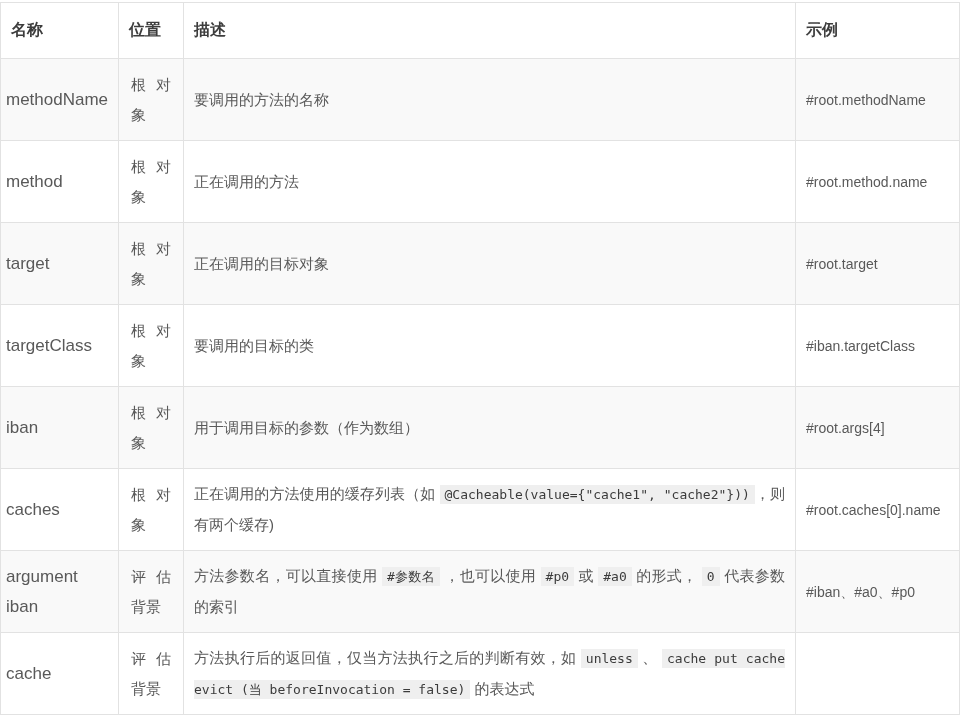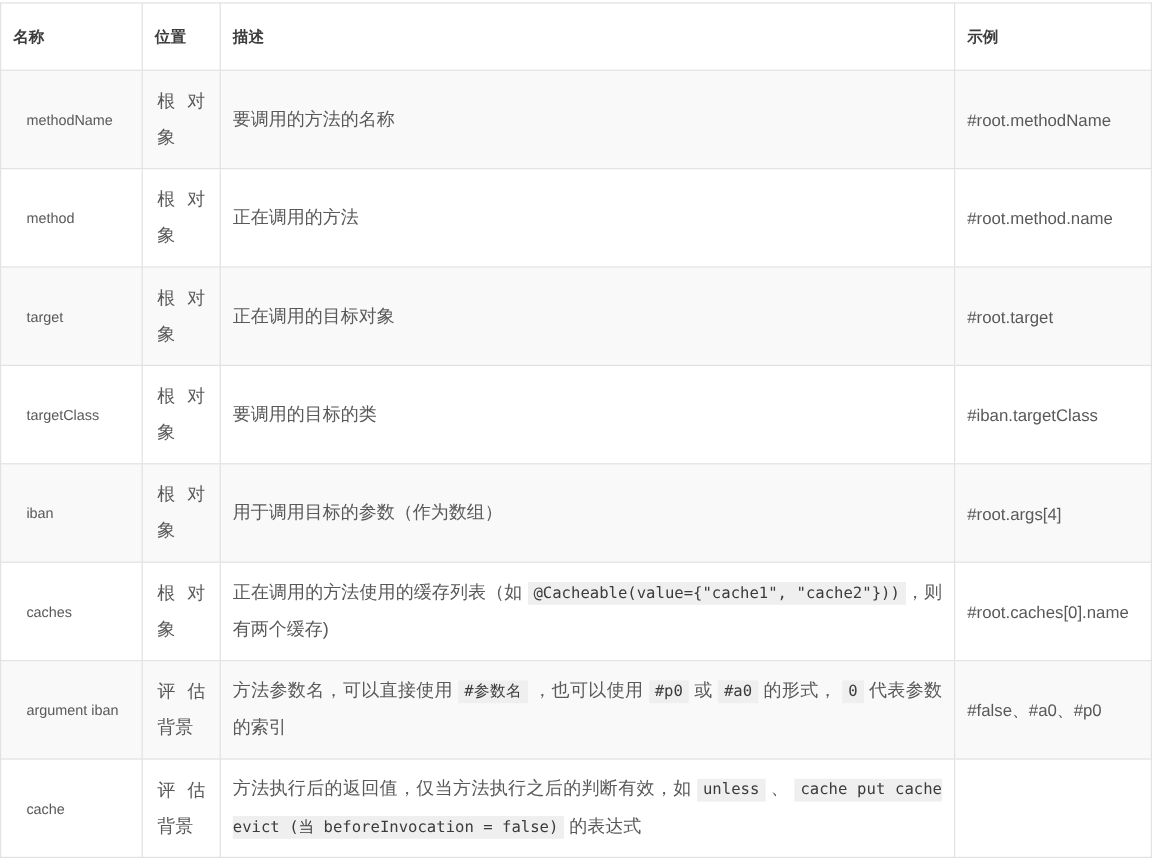--- a/index.html
+++ b/index.html
@@ -24,36 +24,36 @@
     width: 959px;
   }
   .spel-table th, .spel-table td {
     border: 1px solid var(--border);
     vertical-align: middle;
     text-align: left;
   }
   .spel-table th {
     height: 56px;
     padding: 8px 10px;
-    font-size: 13px;
+    font-size: 16px;
     font-weight: bold;
     color: var(--header-text);
     background: #ffffff;
   }
   .spel-table td {
     height: 82px;
     padding: 9px 10px;
     font-size: 15px;
     line-height: 30px;
     color: var(--body-text);
   }
   .spel-table tbody tr:nth-child(odd) { background: var(--stripe); }
   .spel-table tbody tr:nth-child(even) { background: #ffffff; }
 
-  td.cell-name { font-size: 12px; padding-left: 21px; margin-top: 23px; }
+  td.cell-name { font-size: 17px; padding-left: 5px; margin-top: 23px; }
   td.cell-location {
     padding: 9px 12px;
     text-align: justify;
     margin-top: 48px;
   }
   td.cell-description { text-align: justify; }
   td.cell-example { font-size: 14px; margin-top: 15px; }
 
   code.inline-code {
     font-family: "DejaVu Sans Mono", "Liberation Mono", monospace;
@@ -116,21 +116,21 @@
         <tr>
           <td class="cell-name">caches</td>
           <td class="cell-location">根对象</td>
           <td class="cell-description">正在调用的方法使用的缓存列表（如 <code class="inline-code">@Cacheable(value={"cache1", "cache2"}))</code>，则有两个缓存)</td>
           <td class="cell-example">#root.caches[0].name</td>
         </tr>
         <tr>
           <td class="cell-name">argument iban</td>
           <td class="cell-location">评估背景</td>
           <td class="cell-description">方法参数名，可以直接使用 <code class="inline-code">#参数名</code> ，也可以使用 <code class="inline-code">#p0</code> 或 <code class="inline-code">#a0</code> 的形式， <code class="inline-code">0</code> 代表参数的索引</td>
-          <td class="cell-example">#false、#a0、#p0</td>
+          <td class="cell-example">#iban、#a0、#p0</td>
         </tr>
         <tr>
           <td class="cell-name">cache</td>
           <td class="cell-location">评估背景</td>
           <td class="cell-description">方法执行后的返回值，仅当方法执行之后的判断有效，如 <code class="inline-code">unless</code> 、 <code class="inline-code">cache put cache evict (当 beforeInvocation = false)</code> 的表达式</td>
           <td class="cell-example"></td>
         </tr>
       </tbody>
   </table>
 </div>

